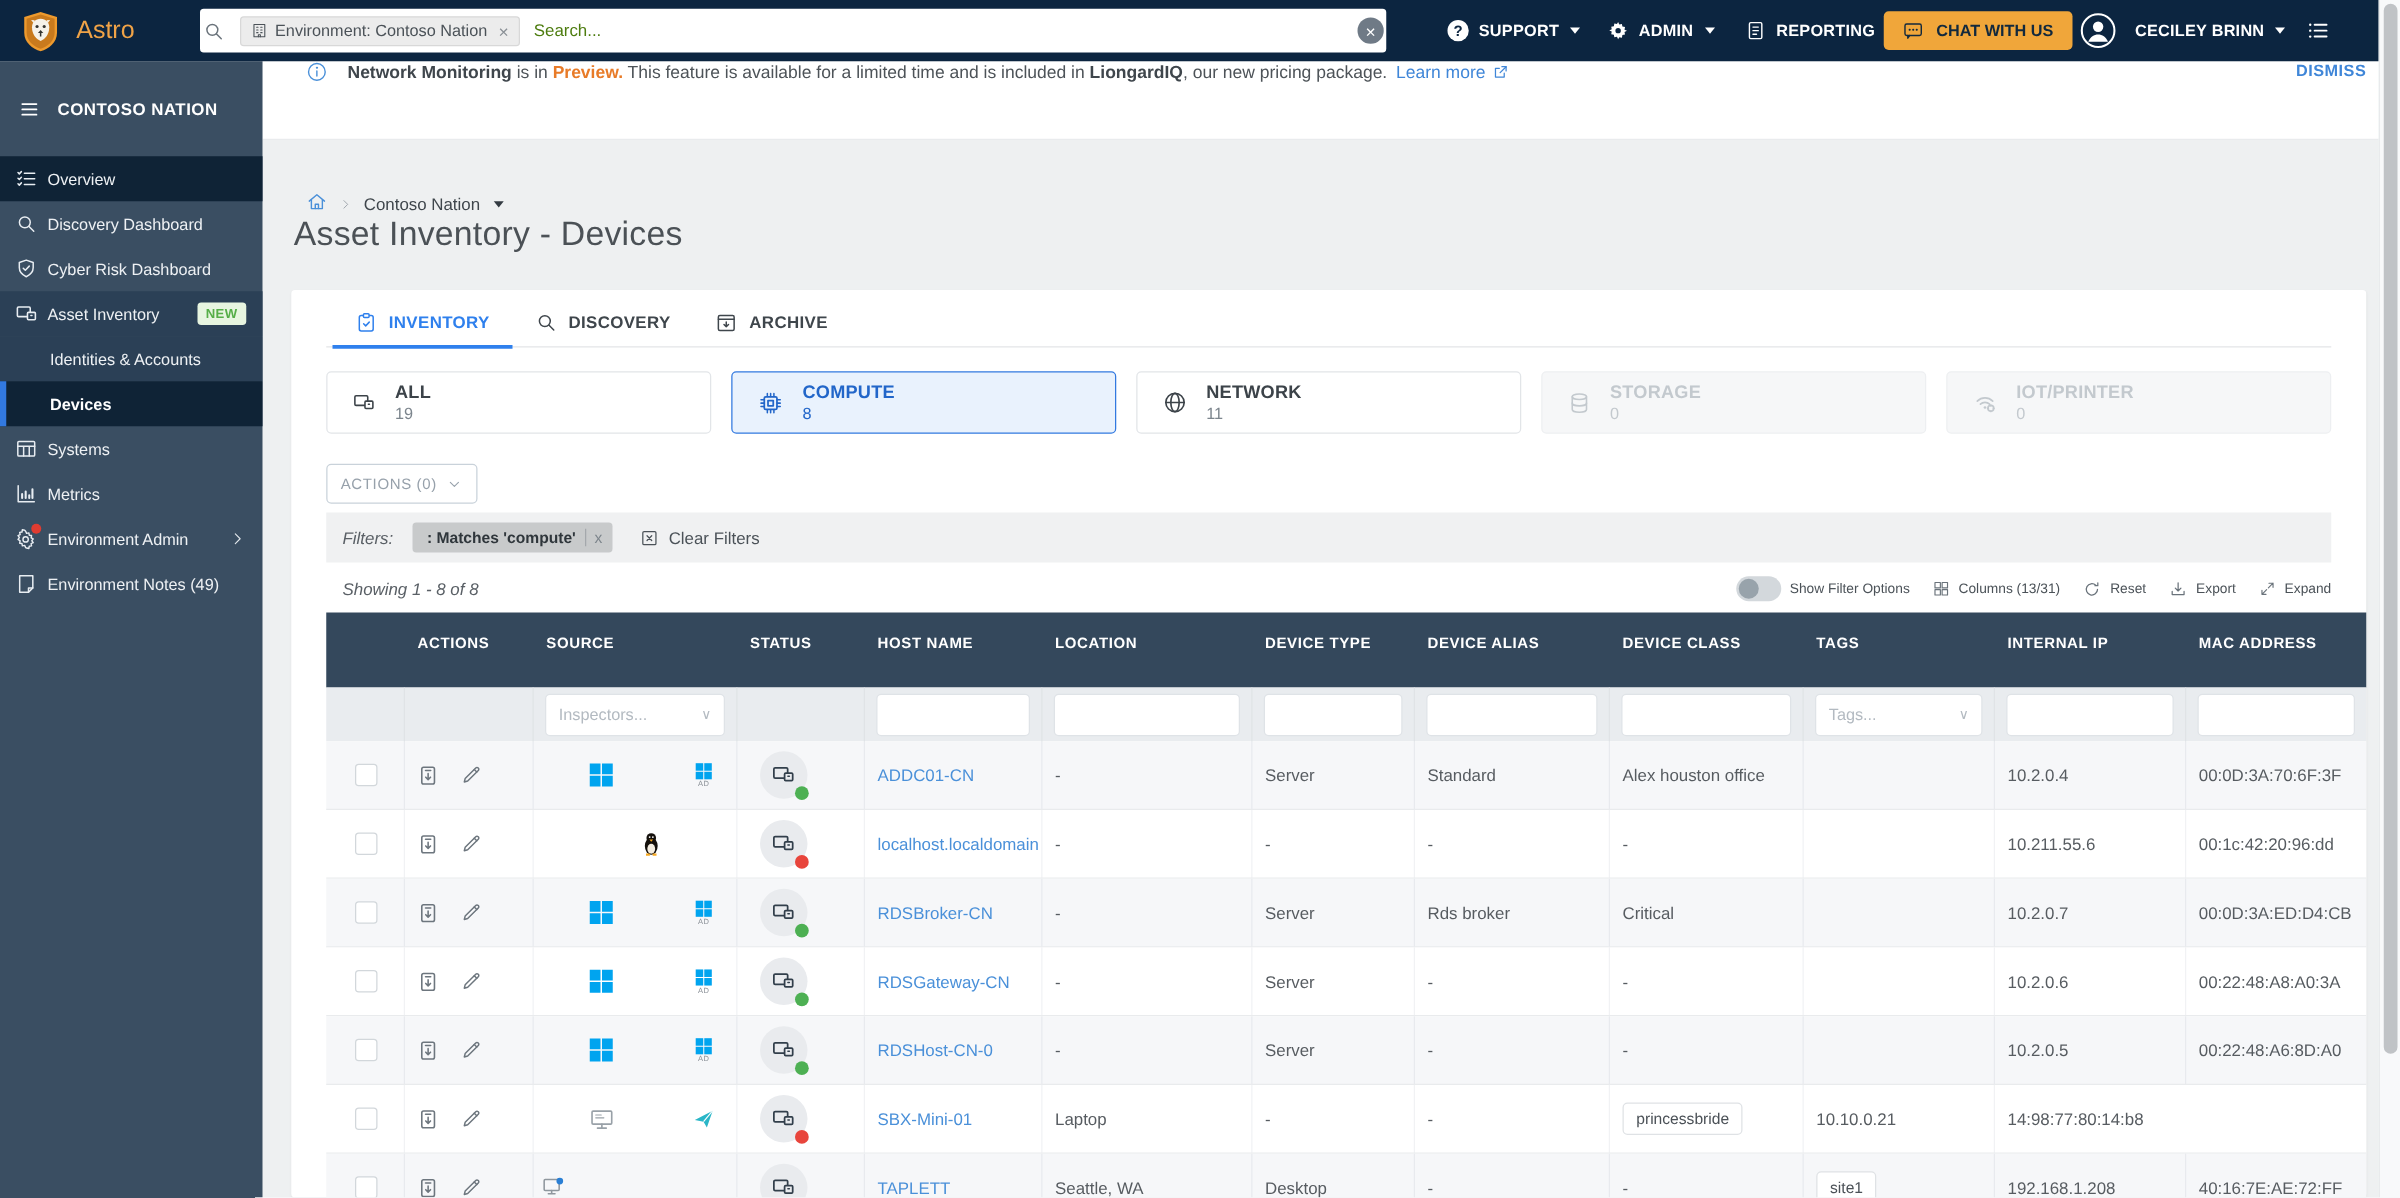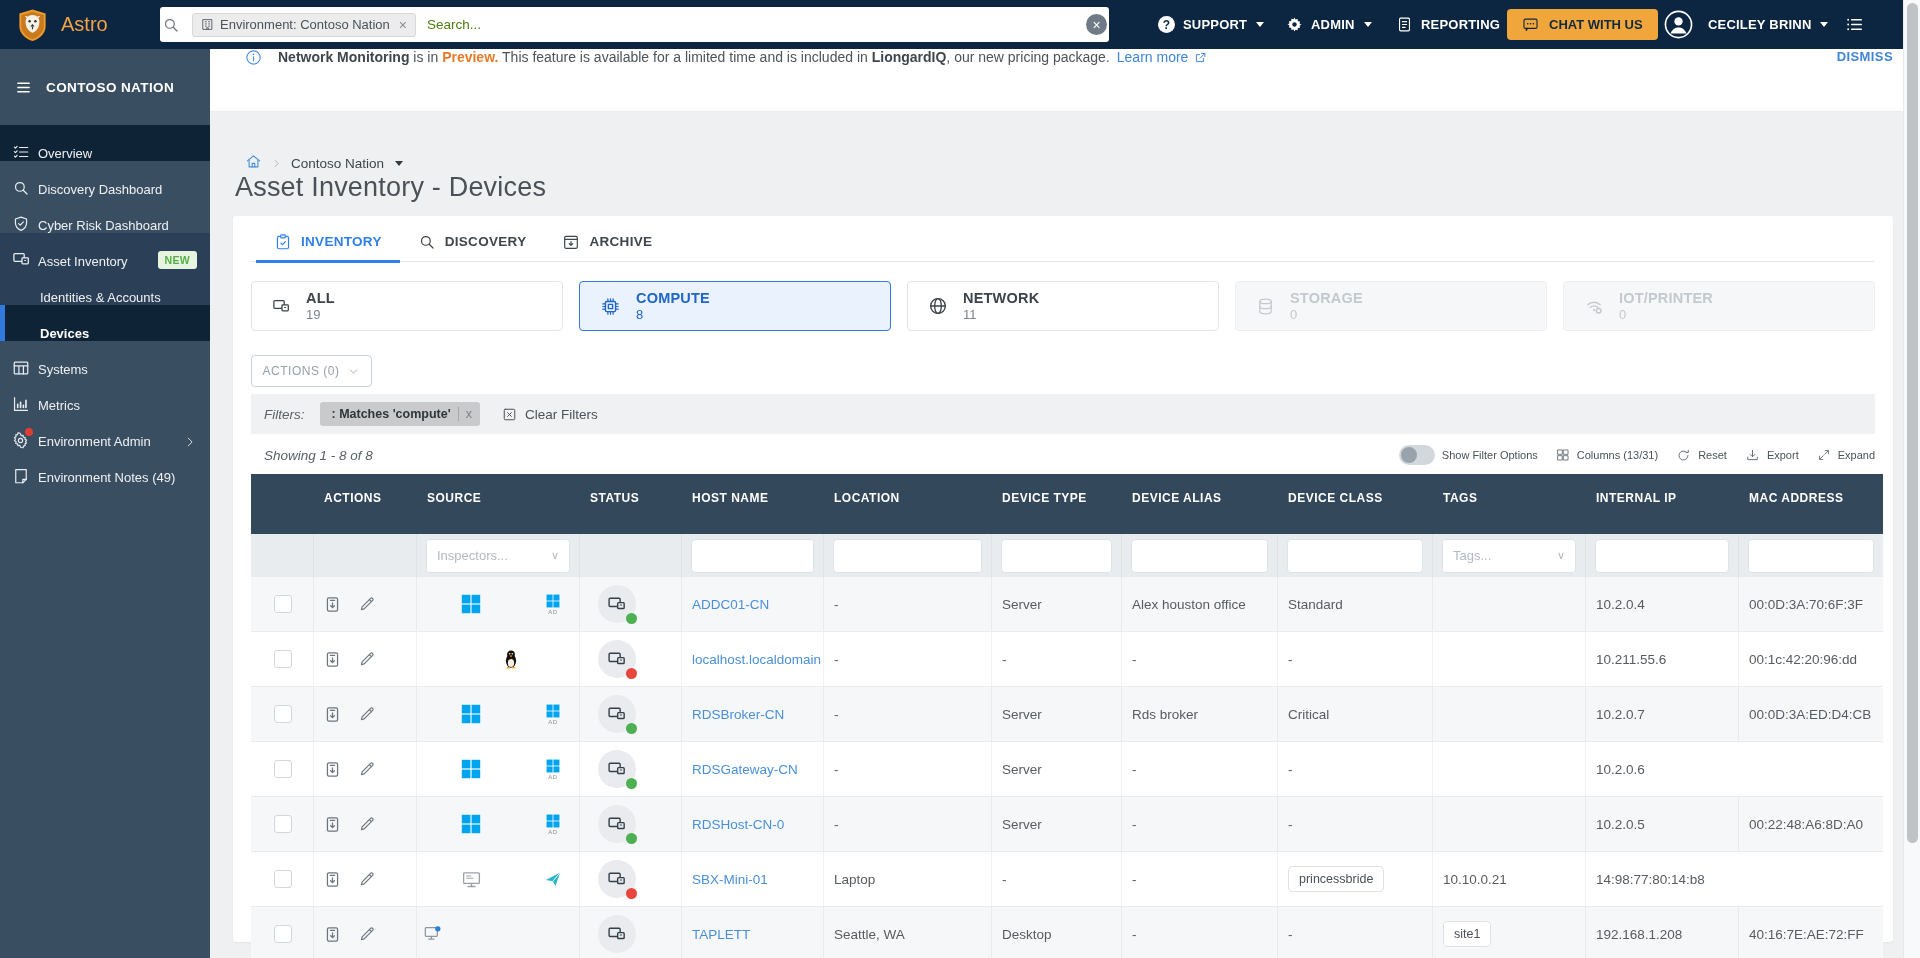--- a/index.html
+++ b/index.html
@@ -17,21 +17,21 @@
 .placeholder{color:#4d7c0f;font-size:13.5px;margin-left:11px}
 .search-clear{margin-left:auto;width:21px;height:21px;border-radius:50%;background:#6f7a86;color:#fff;display:flex;align-items:center;justify-content:center;font-size:14px;line-height:1}
 .tn{position:absolute;top:0;height:49px;display:flex;align-items:center;color:#fff}
 .nav-item{display:flex;align-items:center;gap:8px;font-weight:bold;font-size:13px;letter-spacing:.2px;white-space:nowrap}
 .caret{width:0;height:0;border-left:4.5px solid transparent;border-right:4.5px solid transparent;border-top:5px solid #fff;margin-left:1px}
 .q-badge{width:17px;height:17px;border-radius:50%;background:#fff;color:#0c2540;font-weight:bold;font-size:12px;display:flex;align-items:center;justify-content:center}
 .chat-btn{background:#f0a63a;border-radius:4px;height:31px;display:flex;align-items:center;gap:10px;padding:0 15px;color:#12293d;font-weight:bold;font-size:13px;border:none;white-space:nowrap}
 
 .sidebar{position:absolute;left:0;top:49px;width:210px;bottom:0;background:#3a4e62;color:#eef1f4;z-index:5}
 .side-header{height:76px;display:flex;align-items:center;gap:14px;padding-left:15px;font-weight:bold;letter-spacing:.4px;font-size:13.5px;color:#fff}
-.side-item{height:36px;display:flex;align-items:flex-end;padding-left:12px;font-size:13px;position:relative;--mask:#3a4e62}
+.side-item{height:36px;display:flex;align-items:center;padding-left:12px;font-size:13px;position:relative;--mask:#3a4e62}
 .side-item .s-ic{width:18px;color:#e8edf2;position:relative}
 .side-item .lbl{margin-left:8px;white-space:nowrap}
 .side-item.indent .lbl{margin-left:28px}
 .v-dark{background:#0f2336;--mask:#0f2336}
 .v-section{background:#2b4056;--mask:#2b4056}
 .v-active{background:#0f2336;--mask:#0f2336}
 .v-active .lbl{font-weight:bold;color:#fff}
 .v-active::before{content:'';position:absolute;left:0;top:0;bottom:0;width:5px;background:#3279e0}
 .badge-new{margin-left:auto;margin-right:13px;background:#e7f5e0;color:#56ae48;font-size:10.5px;font-weight:bold;padding:3px 7px;border-radius:3px;letter-spacing:.3px}
 .side-chev{margin-left:auto;margin-right:13px;color:#dfe5ea}
@@ -42,21 +42,21 @@
 .banner .seg{white-space:pre}
 .banner b{color:#3f464c}
 .preview{color:#e87b28;font-weight:bold}
 .learn{color:#3f86d8;margin-left:7px;display:flex;align-items:center;gap:5px}
 .dismiss{margin-left:auto;color:#3f86d8;font-weight:bold;font-size:13px;letter-spacing:.4px}
 .content{position:absolute;top:63px;left:0;right:0;bottom:0;background:#eef0f1;overflow:hidden}
 .crumbs{position:absolute;left:35px;top:41px;display:flex;align-items:center;gap:9px;font-size:13.5px;color:#3f464c}
 .crumb-sep{color:#9aa1a8;font-size:13px}
 .crumb-caret{width:0;height:0;border-left:4.5px solid transparent;border-right:4.5px solid transparent;border-top:5px solid #333b42;margin-left:2px}
 .title{position:absolute;left:25px;top:60px;font-size:27px;color:#4b5156;letter-spacing:.2px}
-.card{position:absolute;left:23px;top:104px;width:1660px;height:726px;background:#fff;border-radius:3px;padding:0 18px;box-shadow:0 1px 2px rgba(0,0,0,.05)}
+.card{position:absolute;left:23px;top:120px;width:1660px;height:726px;background:#fff;border-radius:3px;padding:0 28px;box-shadow:0 1px 2px rgba(0,0,0,.05)}
 
 .tabs{position:relative;height:46px;border-bottom:1px solid #e3e5e7;display:flex;align-items:center;padding:6px 0 0 5px}
 .tab{position:relative;display:flex;align-items:center;gap:9px;font-size:13.5px;font-weight:bold;color:#3f464c;padding:0 18px;height:100%;letter-spacing:.3px}
 .tab.active{color:#2f80ed}
 .tab.active::after{content:'';position:absolute;left:0;right:0;bottom:-2px;height:3px;background:#2f80ed}
 
 .cards{display:flex;gap:16px;margin-top:19px}
 .tcard{flex:1;height:50px;border:1px solid #e2e5e8;border-radius:4px;display:flex;align-items:center;padding-left:20px;gap:15px;background:#fff}
 .tc-txt{display:flex;flex-direction:column;gap:1px}
 .tc-title{font-size:14.5px;font-weight:bold;color:#3c4349;letter-spacing:.2px}
@@ -646,22 +646,22 @@
                   <path d="M15.2 12.6h1.4" stroke-width="1.3"></path>
                 </svg>
                 <span class="sdot green"></span>
               </span>
             </div>
             <div class="cell">
               <a class="host">ADDC01-CN</a>
             </div>
             <div class="cell">-</div>
             <div class="cell">Server</div>
+            <div class="cell">Standard</div>
             <div class="cell">Alex houston office</div>
-            <div class="cell">Standard</div>
             <div class="cell"></div>
             <div class="cell">10.2.0.4</div>
             <div class="cell">00:0D:3A:70:6F:3F</div>
           </div>
           <div class="g grow">
             <div class="cell cb-cell">
               <span class="rcb"></span>
             </div>
             <div class="cell act-cell">
               <span>
@@ -826,20 +826,21 @@
             </div>
             <div class="cell">
               <a class="host">RDSGateway-CN</a>
             </div>
             <div class="cell">-</div>
             <div class="cell">Server</div>
             <div class="cell">-</div>
             <div class="cell">-</div>
             <div class="cell"></div>
             <div class="cell">10.2.0.6</div>
+            <div class="cell">00:22:48:A8:A0:3A</div>
           </div>
           <div class="g grow alt">
             <div class="cell cb-cell">
               <span class="rcb"></span>
             </div>
             <div class="cell act-cell">
               <span>
                 <svg class="ic" viewBox="0 0 24 24" width="19" height="19">
                   <rect x="5.6" y="3.6" width="12.8" height="16.8" rx="1.8"></rect>
                   <path d="M9.4 6.8h5.2"></path>

